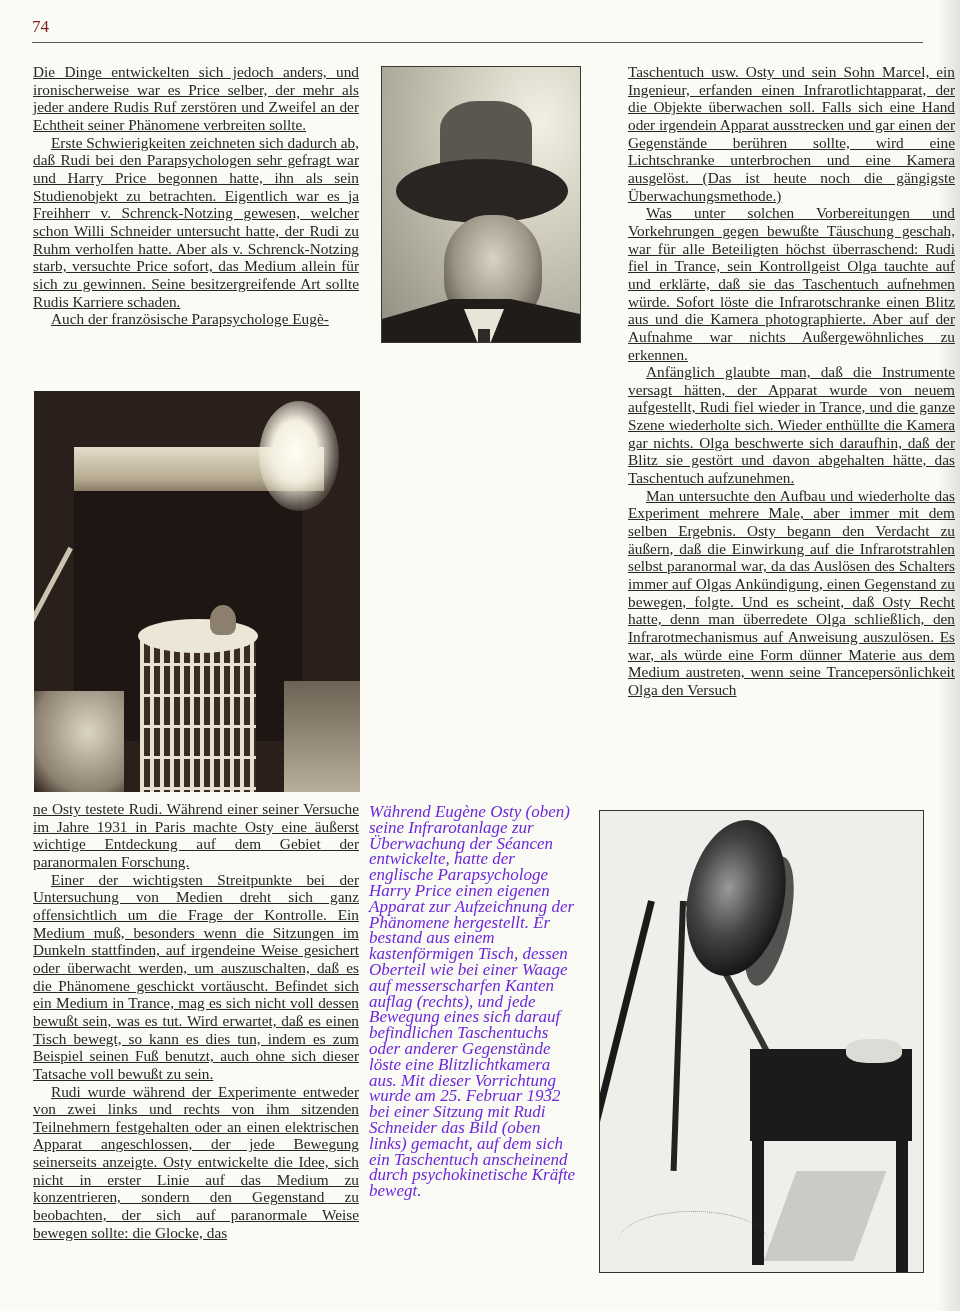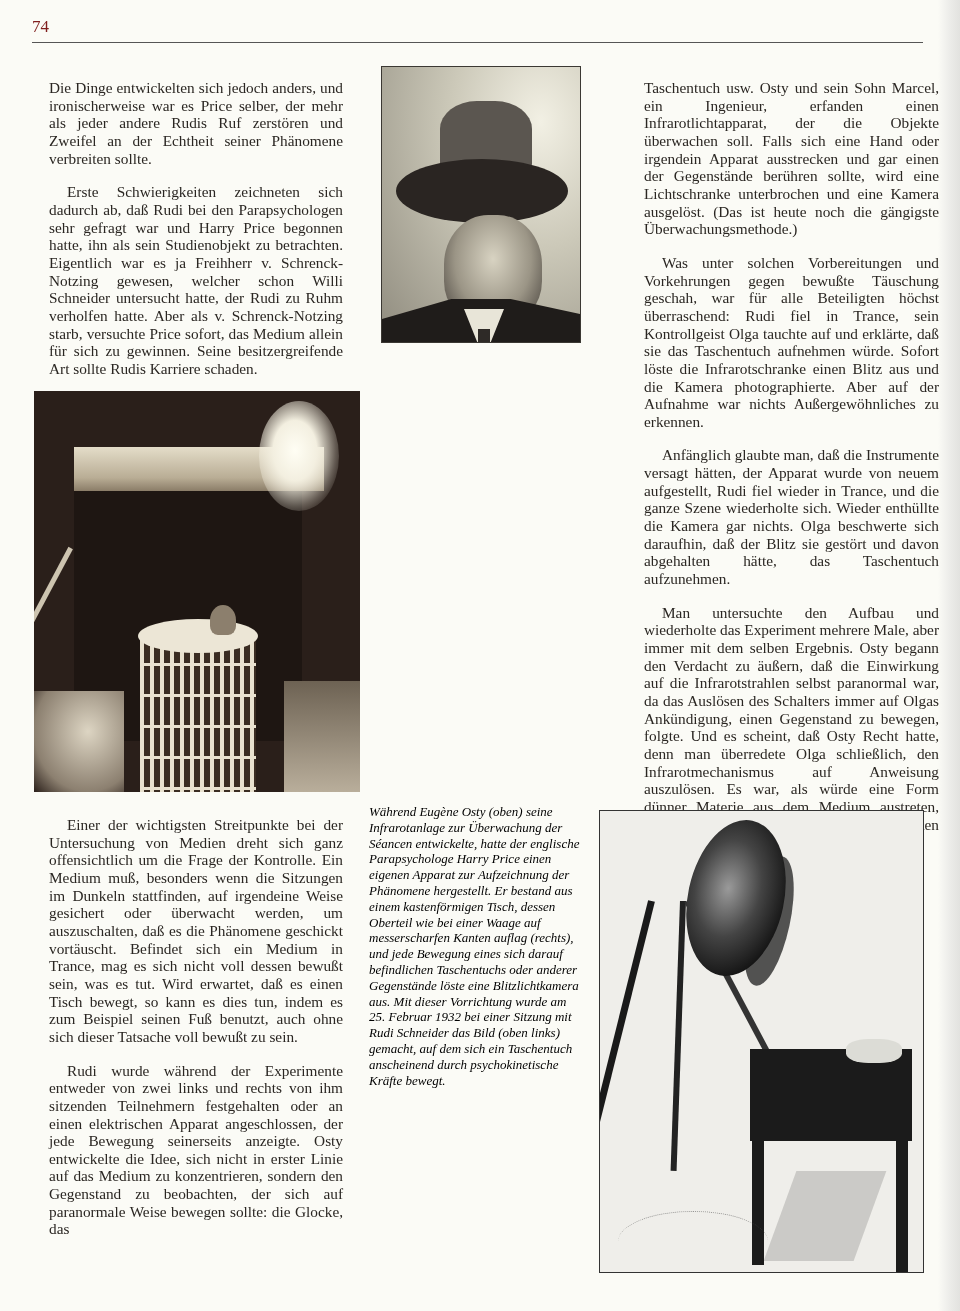--- a/index.html
+++ b/index.html
@@ -17,28 +17,28 @@
       position: absolute; left: 32px; top: 17px; font-size: 17px; color: #7f1d1d;
     }
     .header-rule {
       position: absolute; left: 32px; top: 42px; width: 891px; height: 0;
       border-top: 1px solid #555;
     }
     .col {
       position: absolute; font-size: 15.3px; line-height: 17.65px;
       text-align: justify; hyphens: manual;
     }
-    .col p { margin: 16px; }
+    .col p { margin: 0; text-decoration: underline; }
     .col p.indent { text-indent: 18px; }
     .col-left-top { left: 33px; top: 63px; width: 326px; }
     .col-left-bottom { left: 33px; top: 800px; width: 326px; }
     .col-right { left: 628px; top: 63px; width: 327px; }
     .caption {
       position: absolute; left: 369px; top: 804px; width: 212px;
-      font-style: italic; font-size: 13px; line-height: 15.8px; color: #000000;
+      font-style: italic; font-size: 17px; line-height: 15.8px; color: #6d28d9;
     }
     .photo {
       position: absolute; overflow: hidden;
     }
     
     .photo-portrait {
       left: 381px; top: 66px; width: 198px; height: 275px;
       background: #e9e7da; border: 1px solid #3b3833;
     }
     .photo-portrait .bg1 { position: absolute; left: 0; top: 0; width: 100%; height: 100%;
@@ -100,20 +100,21 @@
 <body>
 
 <div class="gutter-shadow"></div>
 
 <div class="page-number">74</div>
 <div class="header-rule"></div>
 
 <div class="col col-left-top">
   <p>Die Dinge entwickelten sich jedoch anders, und ironischerweise war es Price selber, der mehr als jeder andere Rudis Ruf zerstören und Zweifel an der Echtheit seiner Phänomene verbreiten sollte.</p>
   <p class="indent">Erste Schwierigkeiten zeichneten sich dadurch ab, daß Rudi bei den Parapsychologen sehr gefragt war und Harry Price begonnen hatte, ihn als sein Studienobjekt zu betrachten. Eigentlich war es ja Freihherr v. Schrenck-Notzing gewesen, welcher schon Willi Schneider untersucht hatte, der Rudi zu Ruhm verholfen hatte. Aber als v. Schrenck-Notzing starb, versuchte Price sofort, das Medium allein für sich zu gewinnen. Seine besitzergreifende Art sollte Rudis Karriere schaden.</p>
+  <p class="indent">Auch der französische Parapsychologe Eugè-</p>
 </div>
 
 <div class="photo photo-portrait">
   <div class="bg1"></div>
   <div class="hat-crown"></div>
   <div class="hat-brim"></div>
   <div class="face"></div>
   <div class="suit"></div>
   <div class="collar"></div>
   <div class="tie"></div>
@@ -126,20 +127,21 @@
   <div class="cable"></div>
   <div class="cloth"></div>
   <div class="right-floor"></div>
   <div class="cage"></div>
   <div class="cage-bands"></div>
   <div class="cage-top"></div>
   <div class="bell"></div>
 </div>
 
 <div class="col col-left-bottom">
+  <p>ne Osty testete Rudi. Während einer seiner Versuche im Jahre 1931 in Paris machte Osty eine äußerst wichtige Entdeckung auf dem Gebiet der paranormalen Forschung.</p>
   <p class="indent">Einer der wichtigsten Streitpunkte bei der Untersuchung von Medien dreht sich ganz offensichtlich um die Frage der Kontrolle. Ein Medium muß, besonders wenn die Sitzungen im Dunkeln stattfinden, auf irgendeine Weise gesichert oder überwacht werden, um auszuschalten, daß es die Phänomene geschickt vortäuscht. Befindet sich ein Medium in Trance, mag es sich nicht voll dessen bewußt sein, was es tut. Wird erwartet, daß es einen Tisch bewegt, so kann es dies tun, indem es zum Beispiel seinen Fuß benutzt, auch ohne sich dieser Tatsache voll bewußt zu sein.</p>
   <p class="indent">Rudi wurde während der Experimente entweder von zwei links und rechts von ihm sitzenden Teilnehmern festgehalten oder an einen elektrischen Apparat angeschlossen, der jede Bewegung seinerseits anzeigte. Osty entwickelte die Idee, sich nicht in erster Linie auf das Medium zu konzentrieren, sondern den Gegenstand zu beobachten, der sich auf paranormale Weise bewegen sollte: die Glocke, das</p>
 </div>
 
 <div class="caption">Während Eugène Osty (oben) seine Infrarotanlage zur Überwachung der Séancen entwickelte, hatte der englische Parapsychologe Harry Price einen eigenen Apparat zur Aufzeichnung der Phänomene hergestellt. Er bestand aus einem kastenförmigen Tisch, dessen Oberteil wie bei einer Waage auf messerscharfen Kanten auflag (rechts), und jede Bewegung eines sich darauf befindlichen Taschentuchs oder anderer Gegenstände löste eine Blitzlichtkamera aus. Mit dieser Vorrichtung wurde am 25. Februar 1932 bei einer Sitzung mit Rudi Schneider das Bild (oben links) gemacht, auf dem sich ein Taschentuch anscheinend durch psychokinetische Kräfte bewegt.</div>
 
 <div class="col col-right">
   <p>Taschentuch usw. Osty und sein Sohn Marcel, ein Ingenieur, erfanden einen Infrarotlichtapparat, der die Objekte überwachen soll. Falls sich eine Hand oder irgendein Apparat ausstrecken und gar einen der Gegenstände berühren sollte, wird eine Lichtschranke unterbrochen und eine Kamera ausgelöst. (Das ist heute noch die gängigste Überwachungsmethode.)</p>
   <p class="indent">Was unter solchen Vorbereitungen und Vorkehrungen gegen bewußte Täuschung geschah, war für alle Beteiligten höchst überraschend: Rudi fiel in Trance, sein Kontrollgeist Olga tauchte auf und erklärte, daß sie das Taschentuch aufnehmen würde. Sofort löste die Infrarotschranke einen Blitz aus und die Kamera photographierte. Aber auf der Aufnahme war nichts Außergewöhnliches zu erkennen.</p>
   <p class="indent">Anfänglich glaubte man, daß die Instrumente versagt hätten, der Apparat wurde von neuem aufgestellt, Rudi fiel wieder in Trance, und die ganze Szene wiederholte sich. Wieder enthüllte die Kamera gar nichts. Olga beschwerte sich daraufhin, daß der Blitz sie gestört und davon abgehalten hätte, das Taschentuch aufzunehmen.</p>

